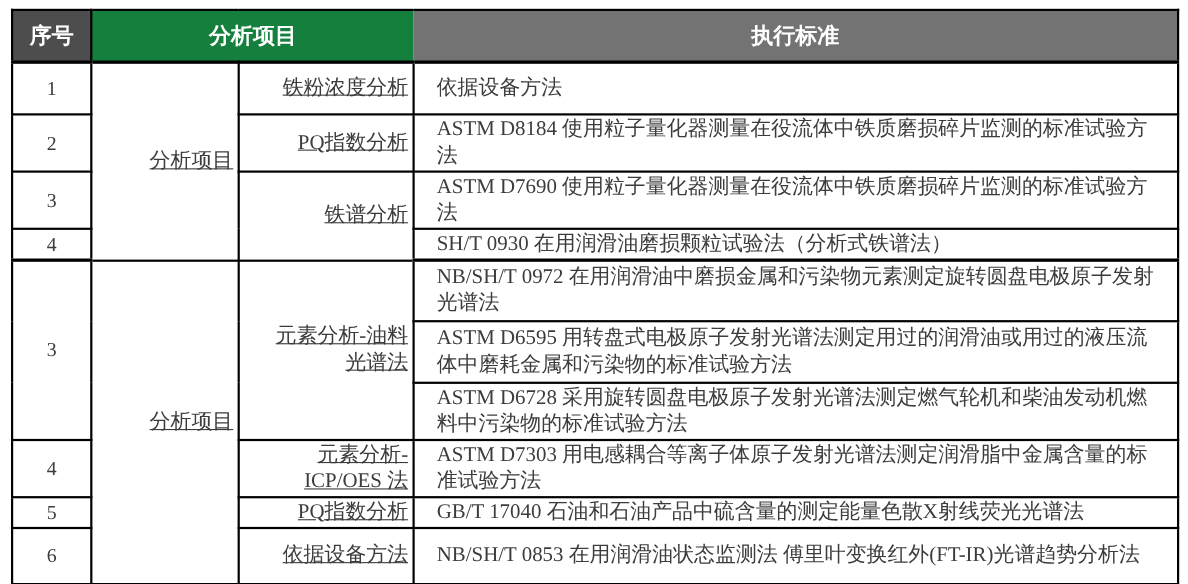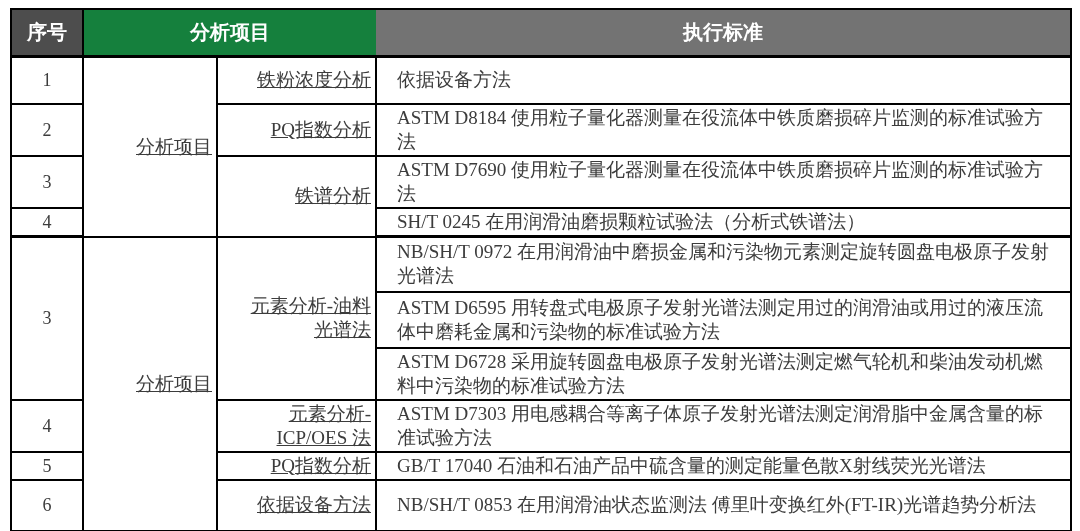--- a/index.html
+++ b/index.html
@@ -112,21 +112,21 @@
         <td class="item">PQ指数分析</td>
         <td class="std">ASTM D8184 使用粒子量化器测量在役流体中铁质磨损碎片监测的标准试验方法</td>
       </tr>
       <tr class="h52">
         <td class="no">3</td>
         <td class="item" rowspan="2">铁谱分析</td>
         <td class="std">ASTM D7690 使用粒子量化器测量在役流体中铁质磨损碎片监测的标准试验方法</td>
       </tr>
       <tr class="h28 sep">
         <td class="no">4</td>
-        <td class="std">SH/T 0245 在用润滑油磨损颗粒试验法（分析式铁谱法）</td>
+        <td class="std">SH/T 0930 在用润滑油磨损颗粒试验法（分析式铁谱法）</td>
       </tr>
       <tr class="h55">
         <td class="no" rowspan="3">3</td>
         <td class="group" rowspan="6">分析项目</td>
         <td class="item" rowspan="3">元素分析-油料
 光谱法</td>
         <td class="std">NB/SH/T 0972 在用润滑油中磨损金属和污染物元素测定旋转圆盘电极原子发射光谱法</td>
       </tr>
       <tr class="h56">
         <td class="std">ASTM D6595 用转盘式电极原子发射光谱法测定用过的润滑油或用过的液压流体中磨耗金属和污染物的标准试验方法</td>

